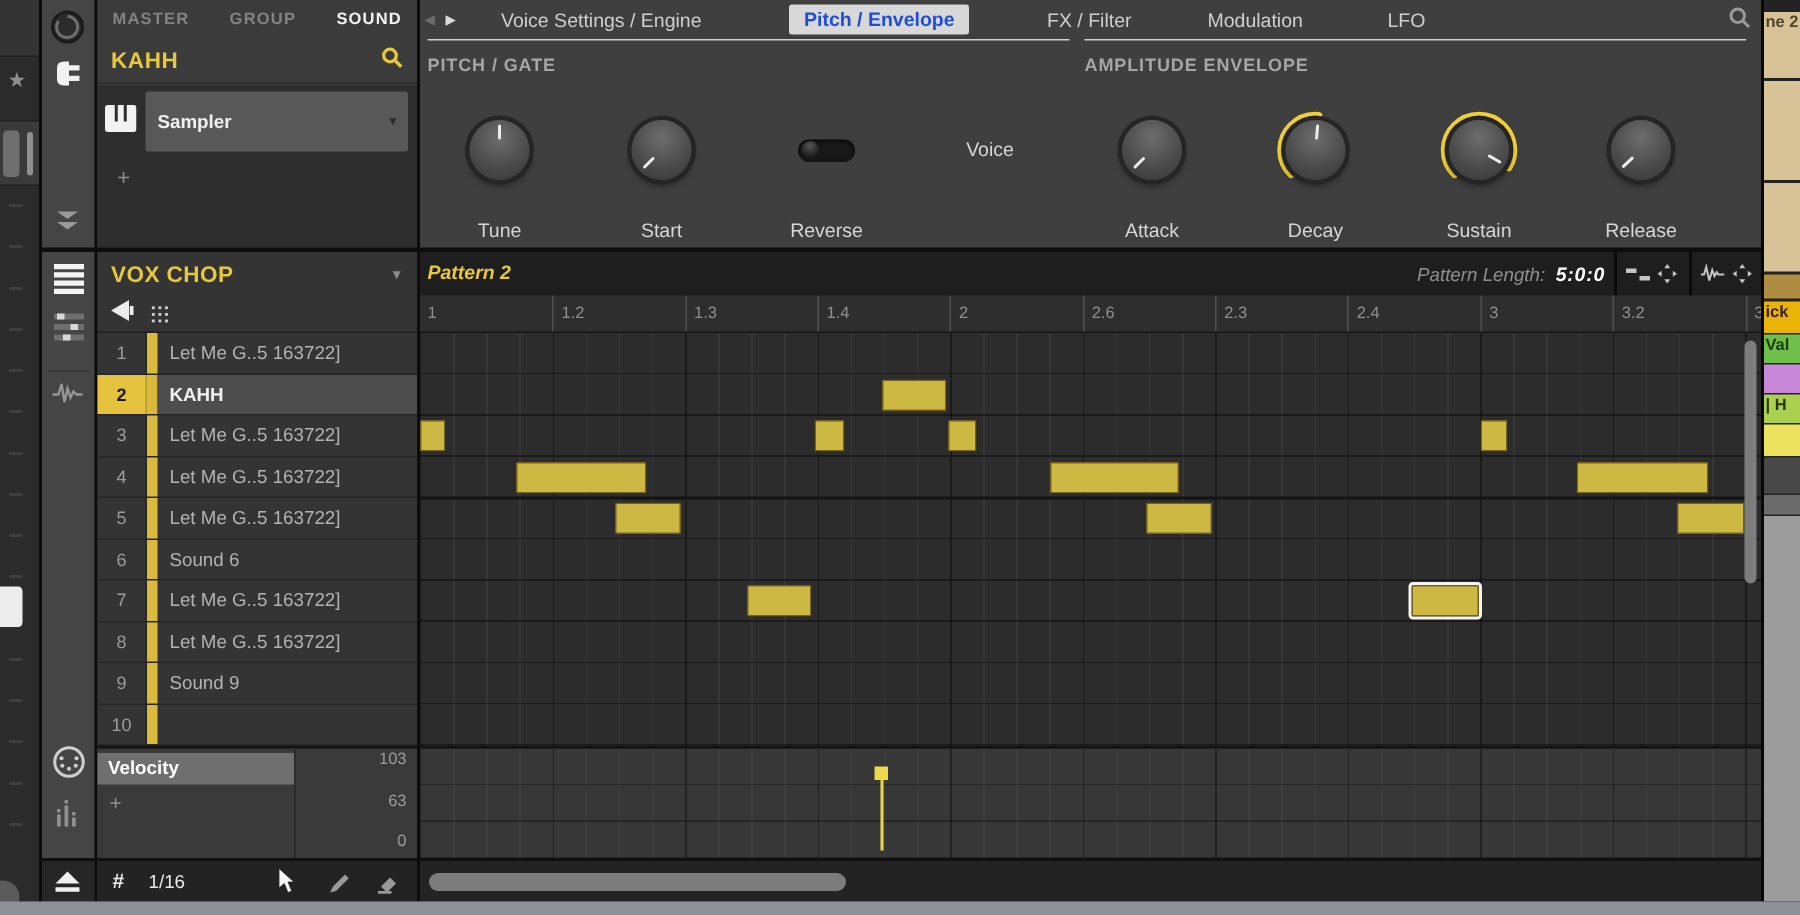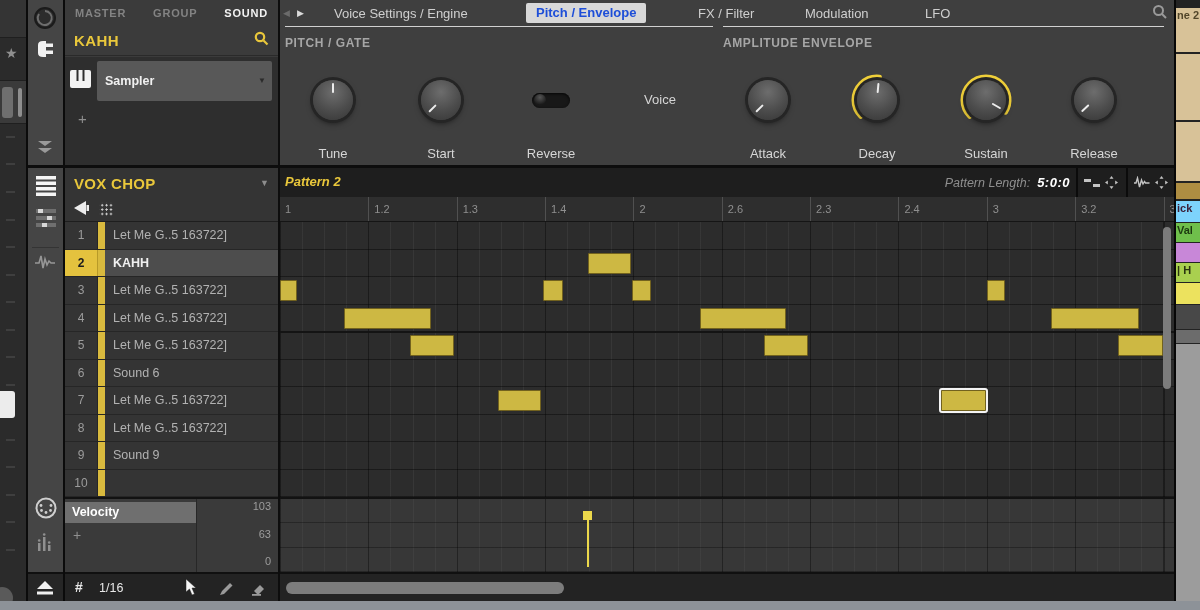--- a/index.html
+++ b/index.html
@@ -532,21 +532,21 @@
   </div>
 
   <div id="vdiv278"></div>
   <div id="vdiv1174"></div>
 
   <div id="bg-window">
       <div class="bgblock" style="top: 8px; height: 44px; background: rgb(216, 194, 152); color: rgb(82, 70, 42);">ne 2</div>
       <div class="bgblock" style="top: 54px; height: 66px; background: rgb(216, 194, 152);"></div>
       <div class="bgblock" style="top: 122px; height: 59px; background: rgb(216, 194, 152);"></div>
       <div class="bgblock" style="top: 183px; height: 16px; background: rgb(174, 141, 66);"></div>
-      <div class="bgblock" style="top: 201px; height: 21px; background: #7dd3fc; color: rgb(60, 32, 56);">ick</div>
+      <div class="bgblock" style="top: 201px; height: 21px; background: #eab308; color: rgb(60, 32, 56);">ick</div>
       <div class="bgblock" style="top: 223px; height: 19px; background: rgb(111, 191, 75); color: rgb(29, 58, 16);">Val</div>
       <div class="bgblock" style="top: 243px; height: 19px; background: rgb(200, 135, 216);"></div>
       <div class="bgblock" style="top: 263px; height: 19px; background: rgb(169, 208, 79); color: rgb(42, 53, 16);">| H</div>
       <div class="bgblock" style="top: 283px; height: 21px; background: rgb(236, 226, 94);"></div>
       <div class="bgblock" style="top: 305px; height: 24px; background: rgb(72, 72, 72);"></div>
       <div class="bgblock" style="top: 330px; height: 13px; background: rgb(108, 108, 108);"></div>
       <div class="bgblock" style="top: 344px; height: 257px; background: rgb(156, 156, 156);"></div>
     </div>
 
   <div id="bottom-strip"></div>

